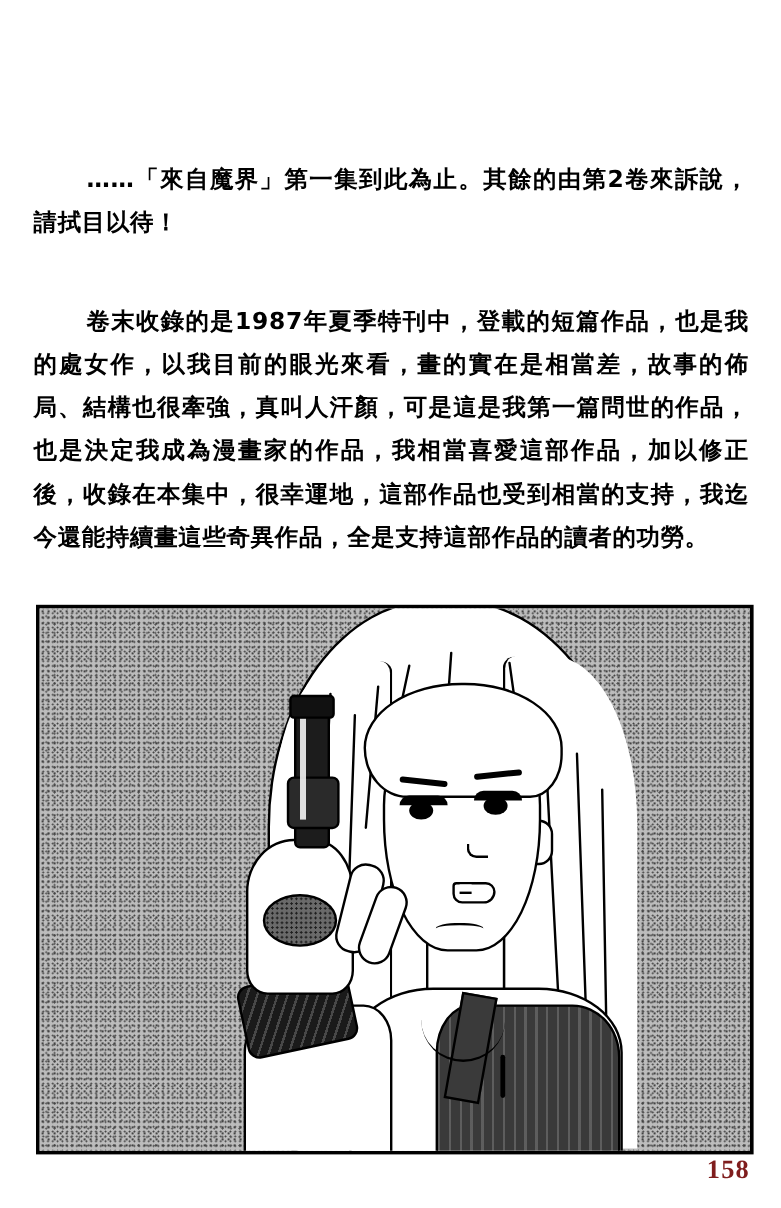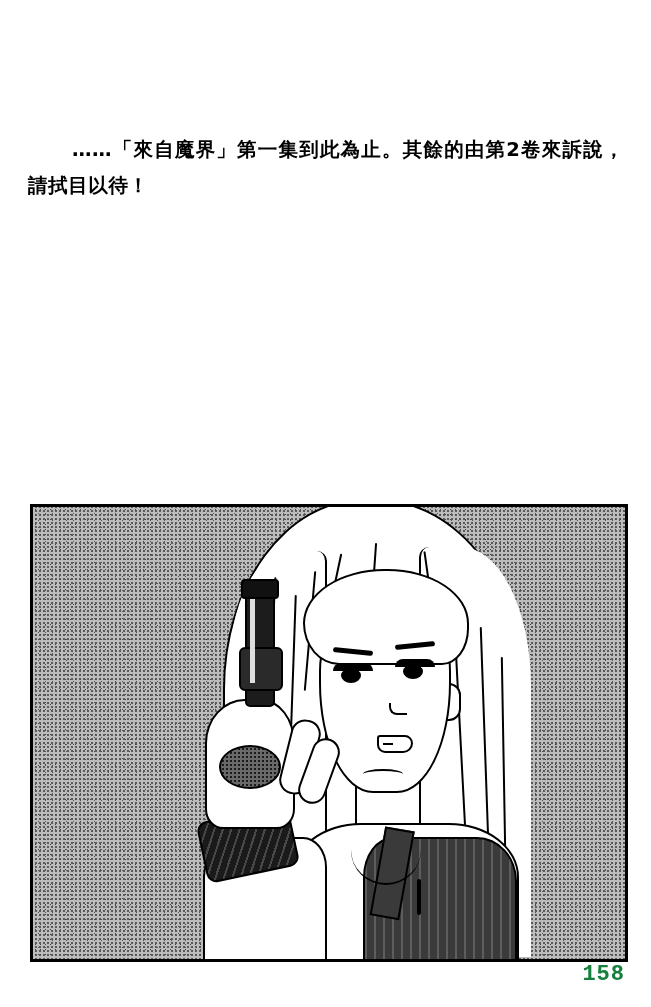--- a/index.html
+++ b/index.html
@@ -356,34 +356,35 @@
     background: #fff;
     opacity: 0.85;
     z-index: 9;
   }
 
   
   .page-number {
     position: absolute;
     right: 26px;
     top: 962px;
-    font-family: Liberation Mono, monospace;
+    font-family: Liberation Serif, serif;
     font-size: 22px;
     font-weight: 700;
     letter-spacing: 1px;
-    color: #15803d;
+    color: #7f1d1d;
   }
 </style>
 </head>
 <body>
 
 <div class="page">
 
   <div class="text-area">
     <p class="para first">……「來自魔界」第一集到此為止。其餘的由第2卷來訴說，請拭目以待！</p>
+    <p class="para second">卷末收錄的是1987年夏季特刊中，登載的短篇作品，也是我的處女作，以我目前的眼光來看，畫的實在是相當差，故事的佈局、結構也很牽強，真叫人汗顏，可是這是我第一篇問世的作品，也是決定我成為漫畫家的作品，我相當喜愛這部作品，加以修正後，收錄在本集中，很幸運地，這部作品也受到相當的支持，我迄今還能持續畫這些奇異作品，全是支持這部作品的讀者的功勞。</p>
   </div>
 
   <div class="panel">
     <div class="panel-inner">
       <div class="stipple"></div>
       <div class="white-figure-field">
 
         <div class="hair"></div>
         <div class="hair-left"></div>
         <div class="hair-right"></div>

